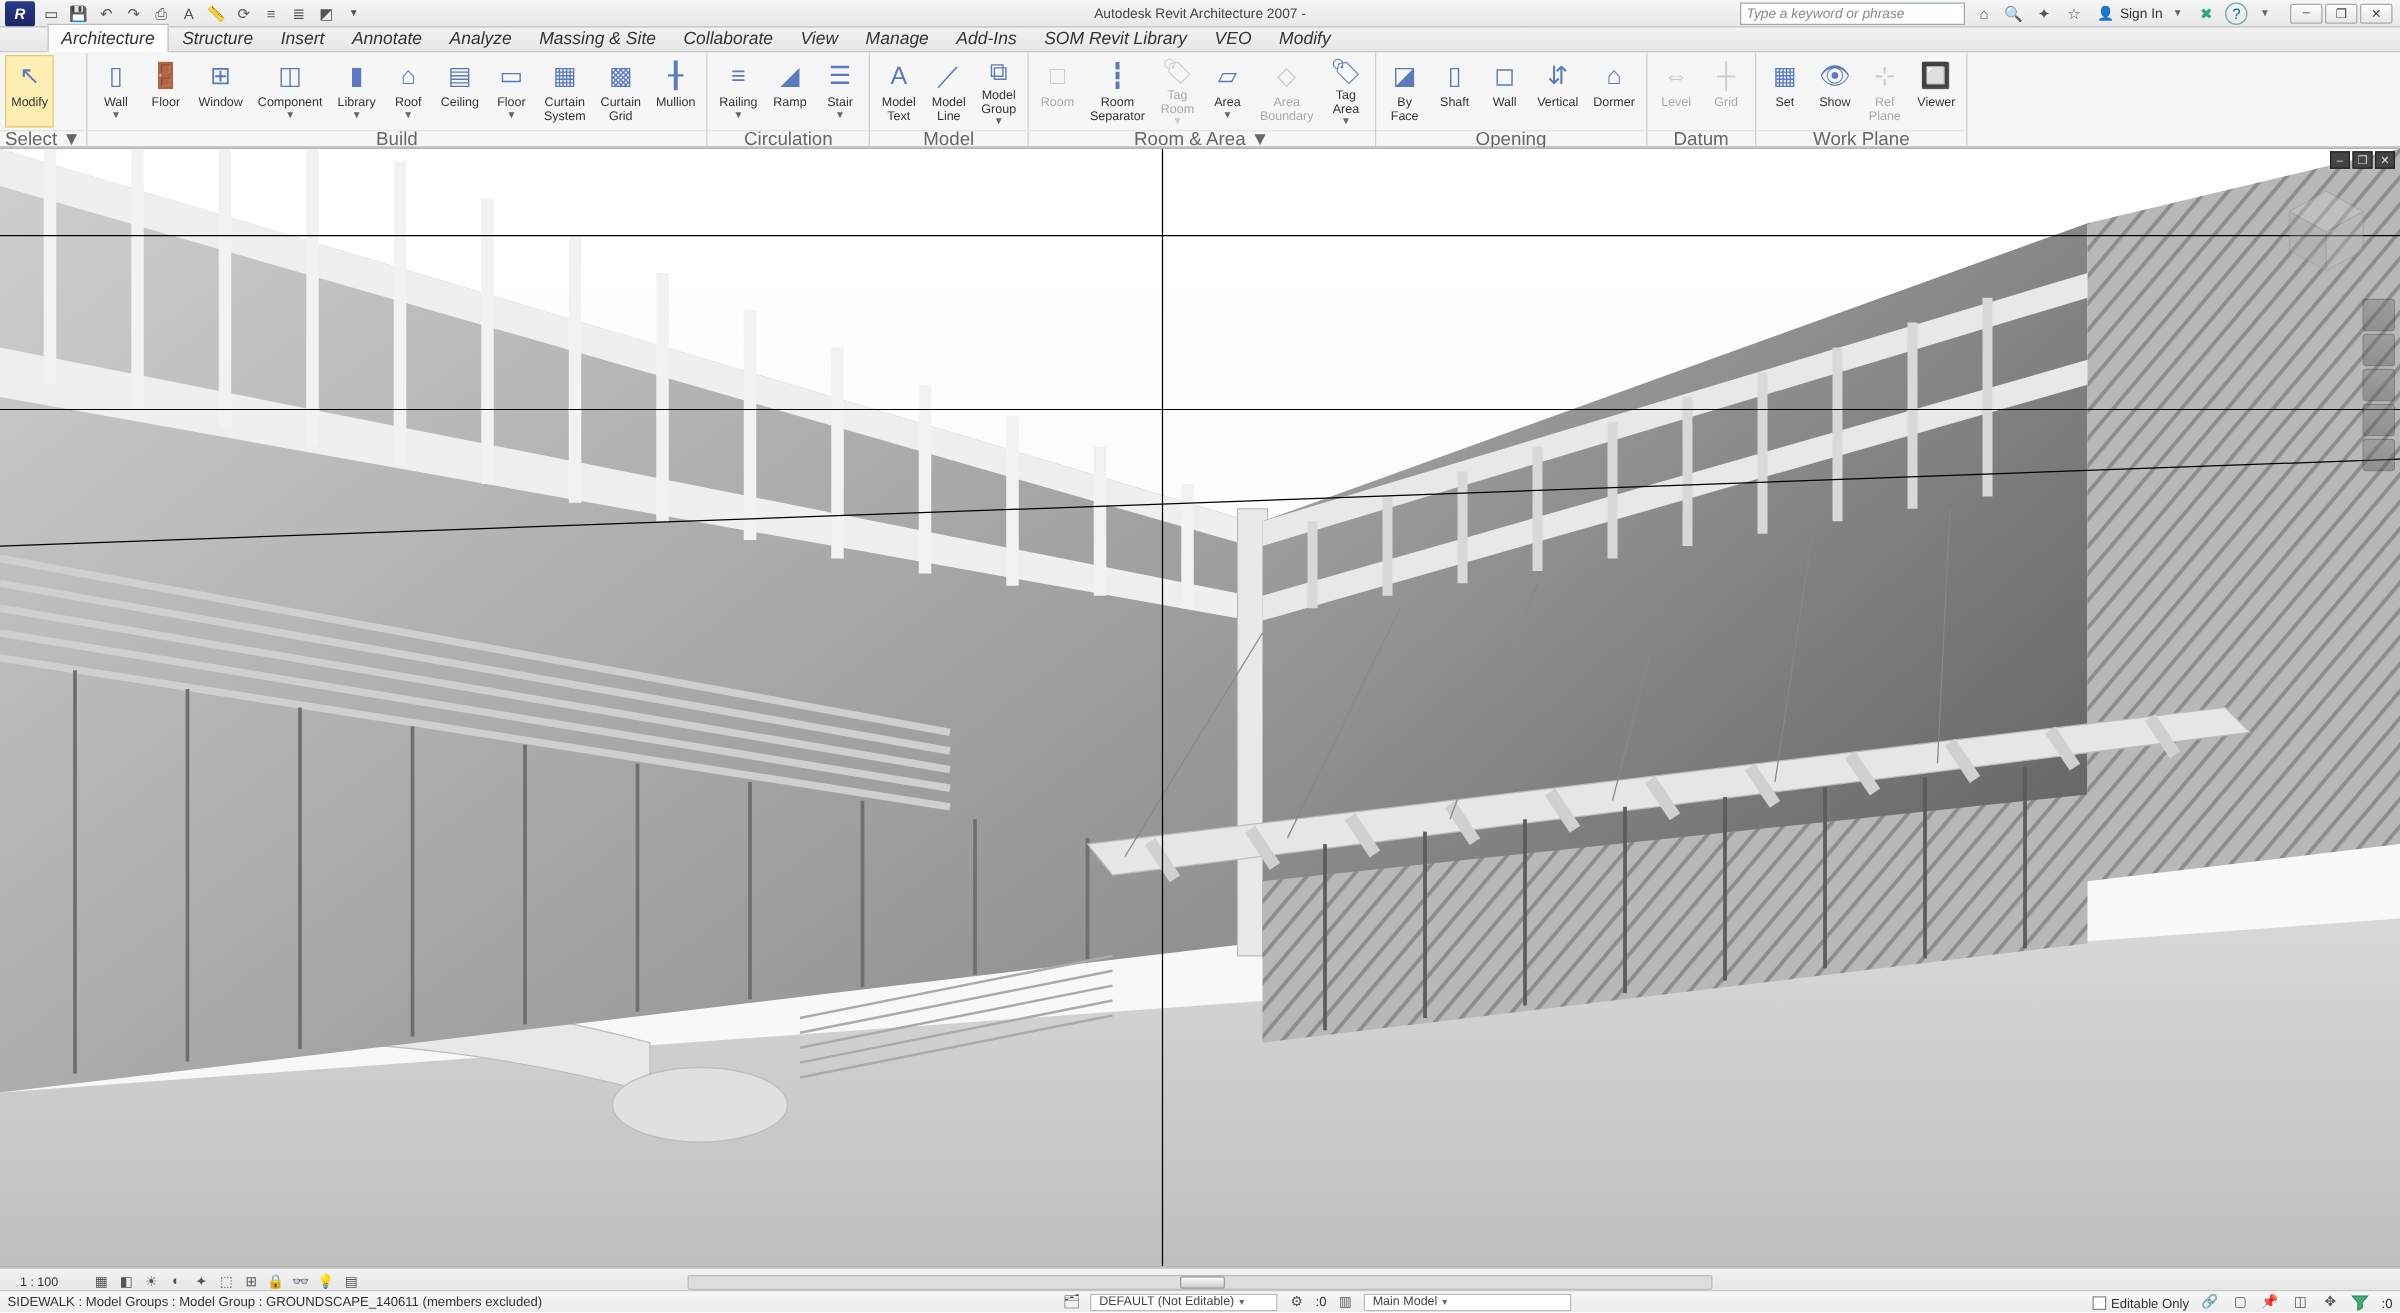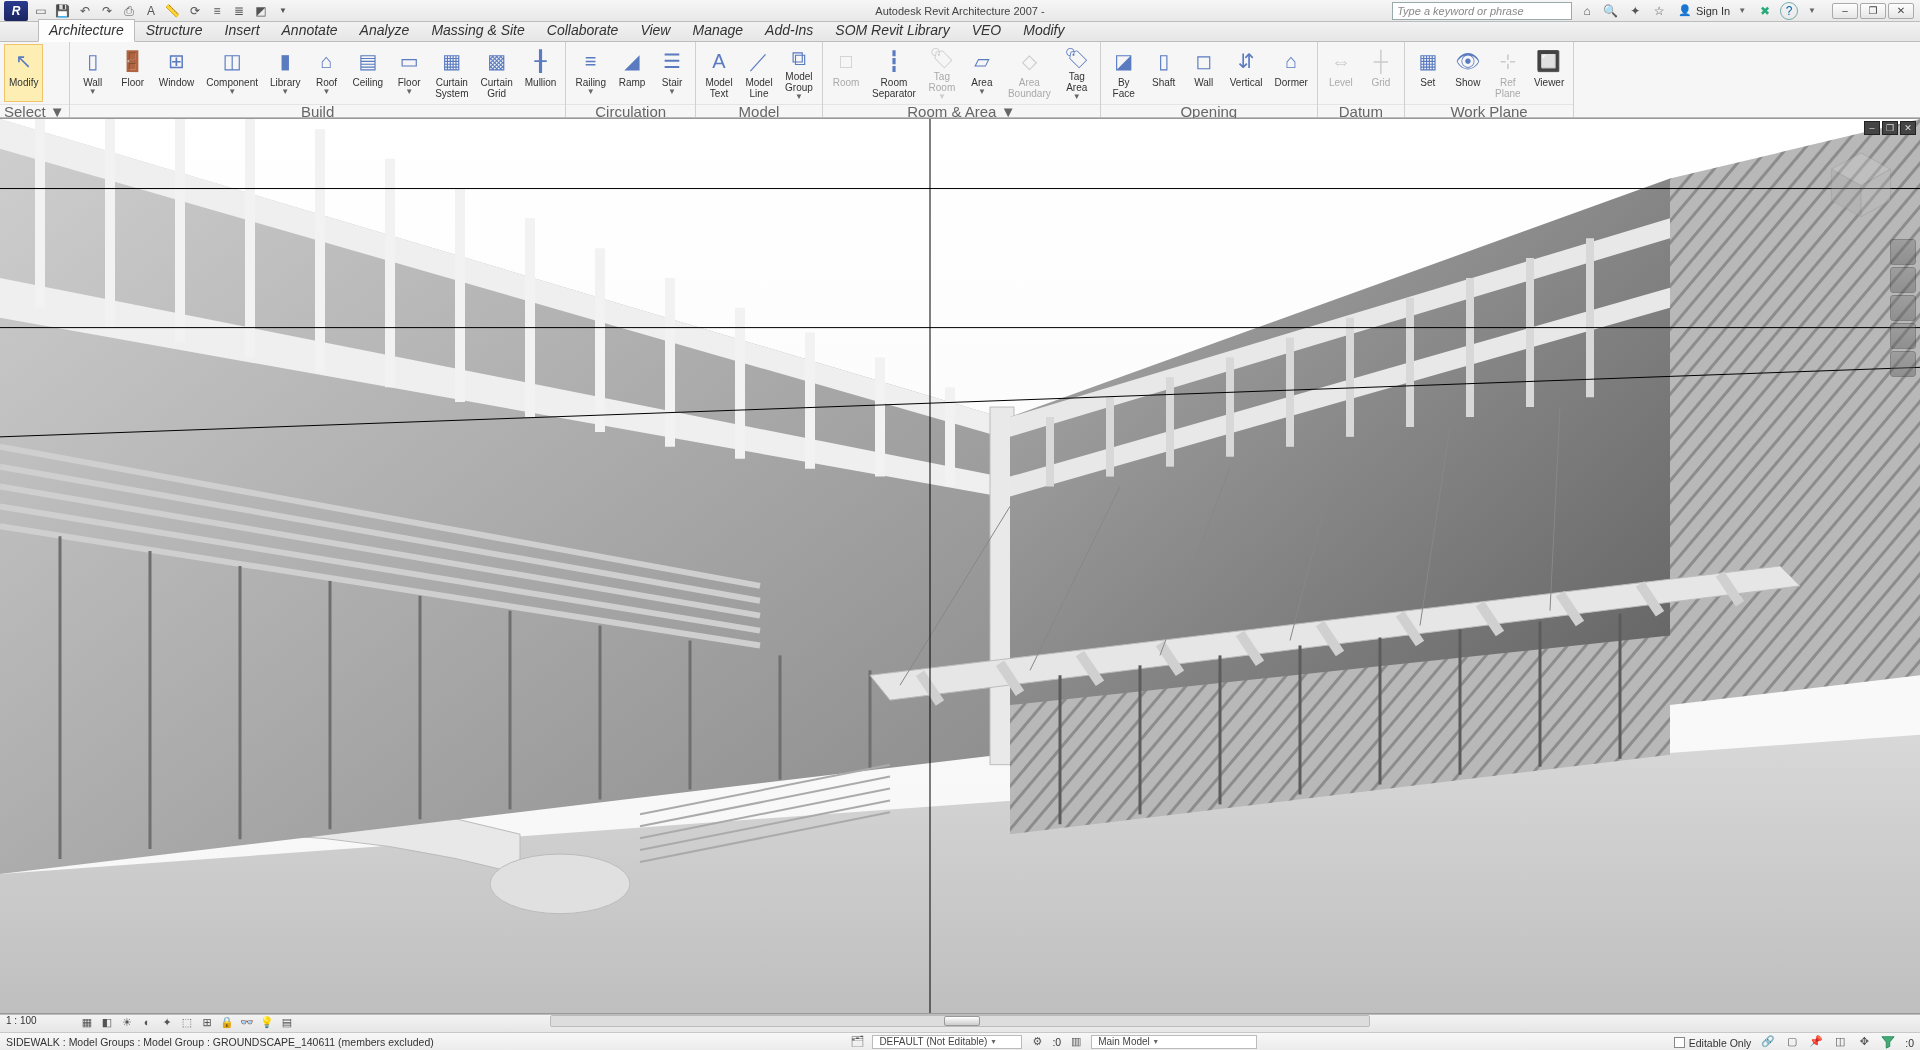--- a/index.html
+++ b/index.html
@@ -34,21 +34,21 @@
   
   
   .viewarea { position:relative; width:100%; height: calc(100% - 22px - 20px - 76px - 18px - 18px); background:#fff; border-top:1px solid #999; border-bottom:1px solid #999; overflow:hidden;}
   .viewarea svg { width:100%; height:100%; display:block; }
   .view-winbtns { position:absolute; top:2px; right:4px; display:flex; gap:2px; z-index:5;}
   .view-winbtns .vw { width:16px; height:14px; background:#444; color:#ddd; font-size:9px; display:flex;align-items:center;justify-content:center; border:1px solid #222;}
   .navcube { position:absolute; top:24px; right:18px; width:82px; height:82px; z-index:4; opacity:.35;}
   .navbar { position:absolute; top:120px; right:4px; width:26px; z-index:4; display:flex; flex-direction:column; gap:2px; opacity:.4;}
   .navbar .nb { width:26px; height:26px; background:linear-gradient(#777,#555); border:1px solid #333; border-radius:3px;}
   
-  .viewctrl { height:18px; background:linear-gradient(#f3f3f3,#e6e6e6); border-top:1px solid #bbb; display:flex; align-items:flex-start; font-size:10px; color:#333; padding:0 6px; gap:24px; position:relative;}
+  .viewctrl { height:18px; background:linear-gradient(#f3f3f3,#e6e6e6); border-top:1px solid #bbb; display:flex; align-items:flex-end; font-size:10px; color:#333; padding:0 16px; gap:8px; position:relative;}
   .vc-scale { min-width:50px; }
   .vc-icons { display:flex; gap:6px; }
   .vc-ico { width:14px;height:14px; display:flex;align-items:center;justify-content:center;color:#555;font-size:11px;}
   .vc-scroll { position:absolute; left:50%; transform:translateX(-50%); width:820px; height:12px; background:#ddd; border:1px solid #bbb; border-radius:2px;}
   .vc-scroll .thumb{ position:absolute; left:48%; top:0; width:36px; height:10px; background:linear-gradient(#fff,#ccc); border:1px solid #999; border-radius:2px;}
   
   .statusbar { height:18px; background:linear-gradient(#f7f7f7,#ececec); border-top:1px solid #c8c8c8; display:flex; align-items:center; font-size:10.5px; color:#333; padding:0 6px; gap:10px;}
   .statusbar .sb-left{ flex:0 0 auto; white-space:nowrap; overflow:hidden; text-overflow:ellipsis; max-width:740px;}
   .statusbar .sb-center{ margin-left:auto; display:flex; align-items:center; gap:8px;}
   .statusbar .sb-right{ margin-left:auto; display:flex; align-items:flex-end; gap:10px;}

